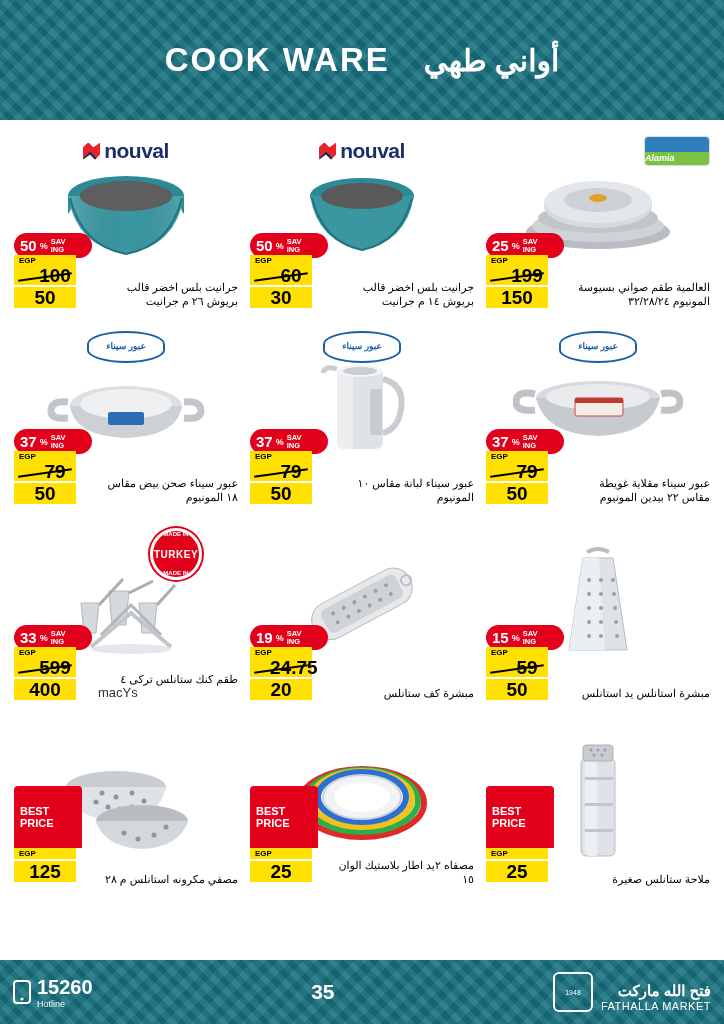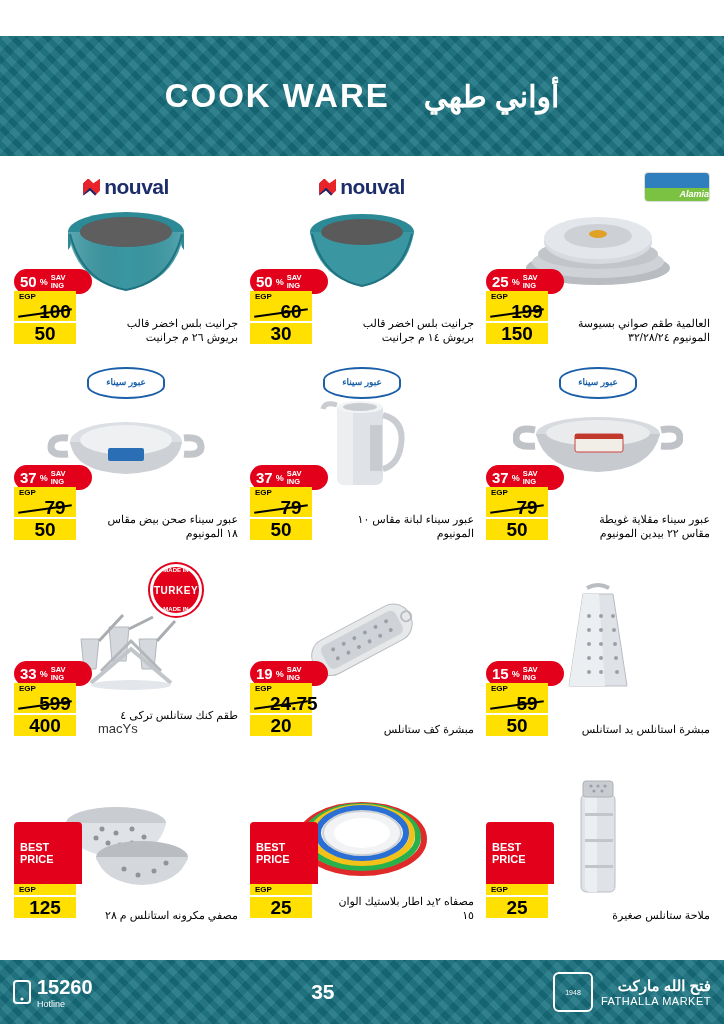--- a/index.html
+++ b/index.html
@@ -16,21 +16,20 @@
     position: relative;
     width: 724px; height: 120px;
     background:
       repeating-linear-gradient(45deg, rgba(255,255,255,0.07) 0 6px, rgba(0,0,0,0.05) 6px 12px),
       repeating-linear-gradient(-45deg, rgba(0,0,0,0.06) 0 9px, rgba(255,255,255,0.05) 9px 18px),
       #16707e;
     display: flex;
     align-items: center;
     justify-content: center;
     overflow: hidden;
-    margin-top: 36px;
   }
   .header-inner {
     display: flex; align-items: center; gap: 34px;
     width: 100%; justify-content: center;
     padding: 0 40px;
   }
   .header-title-en {
     color: #ffffff;
     font-size: 33px;
     letter-spacing: 2px;
@@ -80,21 +79,21 @@
       linear-gradient(135deg, #e8232a 0 45%, transparent 45%),
       linear-gradient(45deg, #1c2d6b 0 45%, transparent 45%);
     background-color: #e8232a;
     clip-path: polygon(0 30%, 30% 0, 60% 30%, 100% 0, 100% 70%, 70% 100%, 40% 70%, 0 100%);
   }
   .brand-alamia {
     width: 66px; height: 30px; border-radius: 4px;
     background: linear-gradient(#2f7fbf 55%, #7cc242 55%);
     border: 1px solid #dddddd;
     color: #ffffff; font-size: 9px; font-style: italic;
-    display: flex; align-items: flex-end; justify-content: flex-end;
+    display: flex; align-items: flex-end; justify-content: flex-start;
     padding-bottom: 2px;
     font-weight: bold;
   }
   .brand-obour {
     width: 78px; height: 32px;
     background: #ffffff;
     color: #1b5fa8;
     font-size: 9px;
     display: flex; align-items: center; justify-content: center;
     border-radius: 50% / 40%;
@@ -237,21 +236,21 @@
   .hotline {
     display: flex; align-items: center; gap: 6px;
     color: #ffffff;
   }
   .hotline .num { font-size: 20px; font-weight: bold; }
   .hotline .word { font-size: 9px; }
   .pagenum {
     color: #ffffff; font-size: 21px; font-weight: bold;
   }
   .logo {
-    display: flex; align-items: center; gap: 8px; color: #ffffff;
+    display: flex; align-items: flex-end; gap: 8px; color: #ffffff;
     direction: rtl;
   }
   .logo .ar { font-size: 15px; font-weight: bold; }
   .logo .en { font-size: 11px; letter-spacing: .5px; }
   .logo-mark {
     width: 40px; height: 40px;
     border: 2px solid #ffffff;
     border-radius: 6px;
     display: flex; align-items: center; justify-content: center;
     font-size: 7px;

